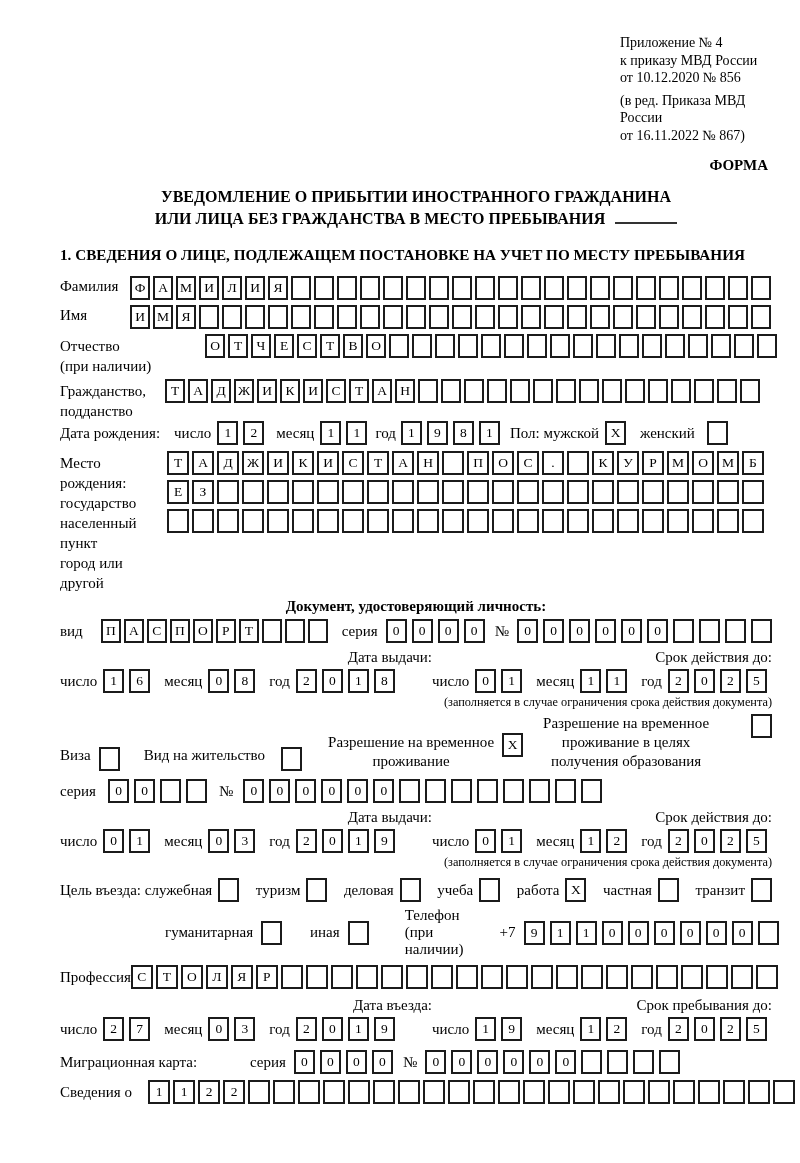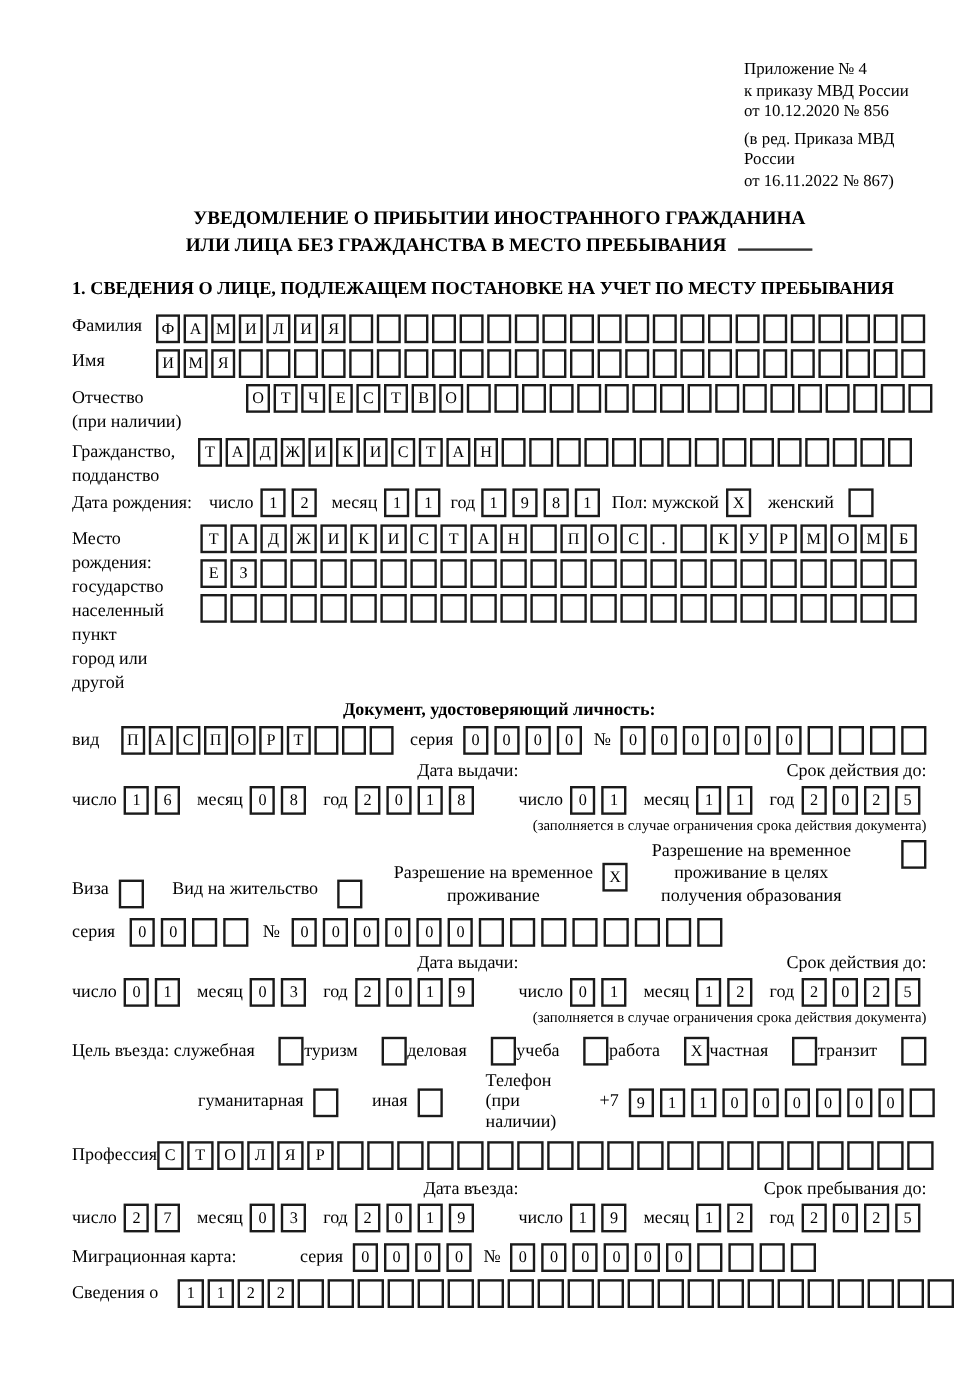--- a/index.html
+++ b/index.html
@@ -1,19 +1,19 @@
 <!DOCTYPE html>
 <html><head>
 <meta charset="utf-8">
 <style>
   html,body { margin:0; padding:0; background:#fff; }
   body { width:800px; height:1163px; color:#000;
          font-family:"Liberation Serif","DejaVu Serif",serif; font-size:15px; }
   .page { position:relative; width:800px; height:1163px; box-sizing:border-box;
-          padding:50px 28px 0 60px; overflow:hidden; background:#fff; }
+          padding:34px 28px 0 60px; overflow:hidden; background:#fff; }
 
   
   .cell { width:var(--cw,16px); height:20px; border:2px solid #1b1b1b; background:#fff;
           display:inline-flex; align-items:center; justify-content:center;
           font-size:13.5px; line-height:1; flex:0 0 auto; }
   .cellrow { display:inline-flex; gap:3px; flex-wrap:nowrap; }
   .dcells { gap:5px; --cw:17px; }
 
   .frow { display:flex; align-items:flex-start; }
   .flabel { flex:0 0 auto; padding-top:2px; }
@@ -35,41 +35,42 @@
   .dline .dgap { margin-left:8px; }
   .note { text-align:right; font-size:12.3px; margin-top:2px; }
 
   .intro { margin-top:8px; line-height:24px; }
   .permit-row { display:flex; align-items:flex-end; margin-top:4px; }
   .permit-item { display:flex; align-items:flex-start; gap:8px; }
   .center-lbl { text-align:center; line-height:19px; }
   .cb { --cw:17px; }
 
   .goal-row { display:flex; align-items:center; justify-content:space-between; margin-top:8px; }
-  .pair { display:flex; align-items:center; gap:20px; }
+  .pair { display:flex; align-items:center; gap:6px; }
   .goal-row2 { display:flex; align-items:center; margin-top:5px; margin-left:105px; gap:8px; }
 
   .rep-block { display:flex; margin-top:6px; }
   .rep-rows .cellrow { margin-bottom:5px; }
 </style>
 </head>
 <body>
 
 <div class="page">
 
   <div class="annex">
     <div>Приложение № 4</div>
     <div>к приказу МВД России</div>
     <div>от 10.12.2020 № 856</div>
     <div class="annex-note">
       <div>(в ред. Приказа МВД России</div>
       <div>от 16.11.2022 № 867)</div>
     </div>
   </div>
 
+  <div class="forma">ФОРМА</div>
 
   <div class="title">
     <div>УВЕДОМЛЕНИЕ О ПРИБЫТИИ ИНОСТРАННОГО ГРАЖДАНИНА</div>
     <div><span>ИЛИ ЛИЦА БЕЗ ГРАЖДАНСТВА В МЕСТО ПРЕБЫВАНИЯ</span><span class="blank-line"></span></div>
   </div>
 
   <div class="section">1. СВЕДЕНИЯ О ЛИЦЕ, ПОДЛЕЖАЩЕМ ПОСТАНОВКЕ НА УЧЕТ ПО МЕСТУ ПРЕБЫВАНИЯ</div>
 
   <div class="frow" style="margin-top:12px">
     <div class="flabel" style="width:70px">Фамилия</div>

